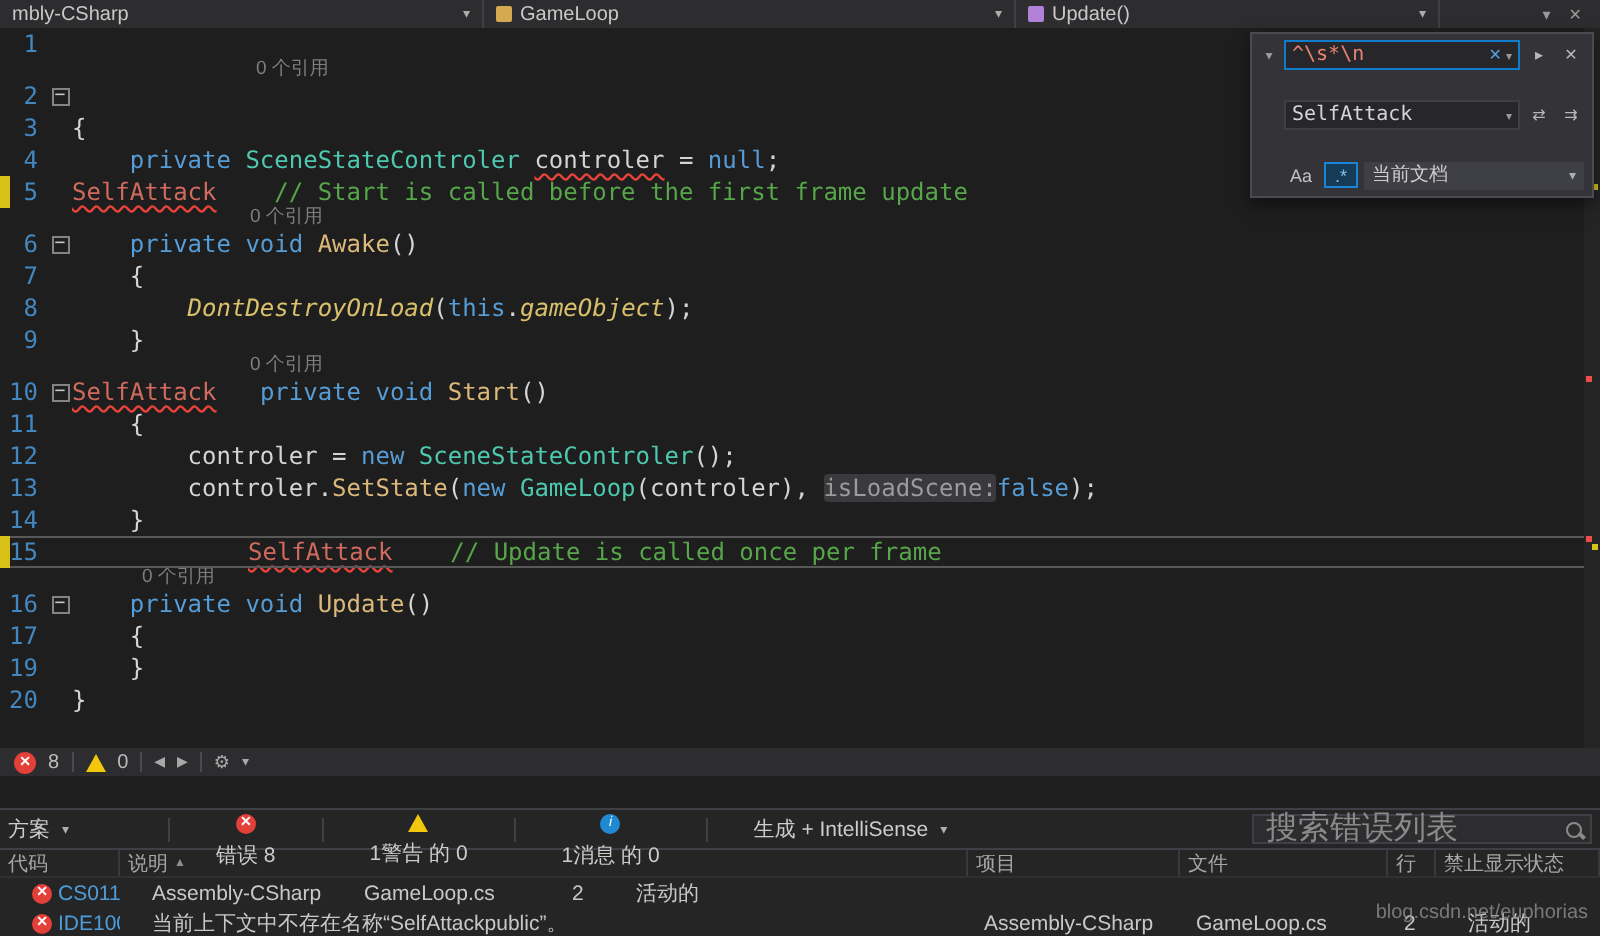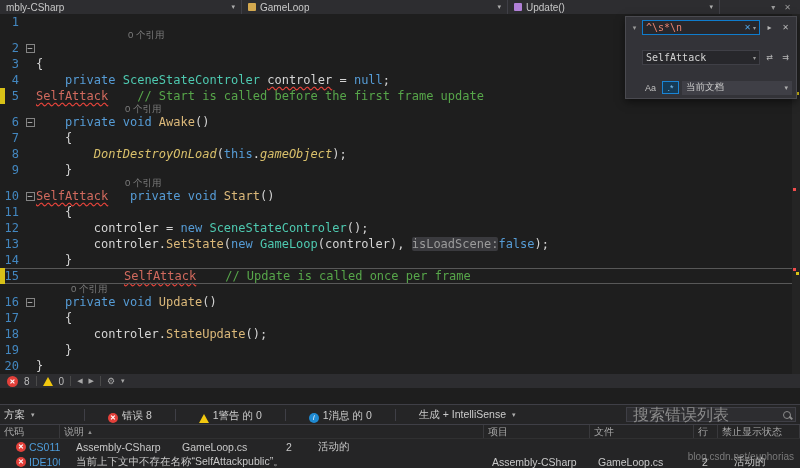--- a/index.html
+++ b/index.html
@@ -95,21 +95,21 @@
   .harrow { font-size:7px; color:#a8a8a8; cursor:pointer; }
   .gear { font-size:9px; color:#a8a8a8; cursor:pointer; }
 
   .splitter { position:absolute; top:388px; left:0; right:0; height:16px; background:#1e1e1e; cursor:row-resize; }
 
   
   .panel { position:absolute; top:404px; left:0; right:0; height:64px; background:#252526;
            border-top:1px solid #3f3f46; font-size:10.5px; }
   .ptoolbar { height:20px; display:flex; align-items:center; gap:18px; padding:0 4px; border-bottom:1px solid #3f3f46; }
   .pscope { display:flex; align-items:center; gap:6px; color:#ccc; width:62px; cursor:pointer; }
-  .pfilter { display:flex; align-items:flex-end; gap:4px; padding:0 5px; height:16px; color:#ccc; cursor:pointer; }
+  .pfilter { display:flex; align-items:center; gap:4px; padding:0 5px; height:16px; color:#ccc; cursor:pointer;flex-direction:column; }
   .pbuild { display:flex; align-items:center; gap:6px; color:#ccc; padding:0 5px; cursor:pointer; }
   .vsep { width:1px; height:12px; background:#3f3f46; flex:none; }
   .spacer { flex:1; }
   .psearch { width:170px; height:15px; background:#2d2d30; border:1px solid #3f3f46;
              display:flex; align-items:center; gap:4px; padding:0 4px; }
   .psearch input { flex:1; min-width:0; background:transparent; border:0; outline:0; color:#b0b0b0; font-size:16px; }
   .psearch input::placeholder { color:#8a8a8a; }
   .mag { width:8px; height:8px; border:1.5px solid #8a8a8a; border-radius:50%; position:relative; flex:none; }
   .mag::after { content:""; position:absolute; width:4px; height:1.5px; background:#8a8a8a;
                 transform:rotate(45deg); right:-3px; bottom:-1px; }
@@ -249,25 +249,20 @@
           <span class="foldbox">−</span>
         </span>
         <span class="ltext"><span class="s-pl">    </span><span class="s-kw">private void </span><span class="s-meth">Update</span><span class="s-pl">()</span></span>
       </div>
       <div class="code-line">
         <span class="lnum">17</span>
         <span class="fold"></span>
         <span class="ltext"><span class="s-pl">    {</span></span>
       </div>
       <div class="code-line">
-        <span class="lnum">18</span>
-        <span class="fold"></span>
-        <span class="ltext"><span class="s-pl">        controler.</span><span class="s-meth">StateUpdate</span><span class="s-pl">();</span></span>
-      </div>
-      <div class="code-line">
         <span class="lnum">19</span>
         <span class="fold"></span>
         <span class="ltext"><span class="s-pl">    }</span></span>
       </div>
       <div class="code-line">
         <span class="lnum">20</span>
         <span class="fold"></span>
         <span class="ltext"><span class="s-pl">}</span></span>
       </div>
     </div>

